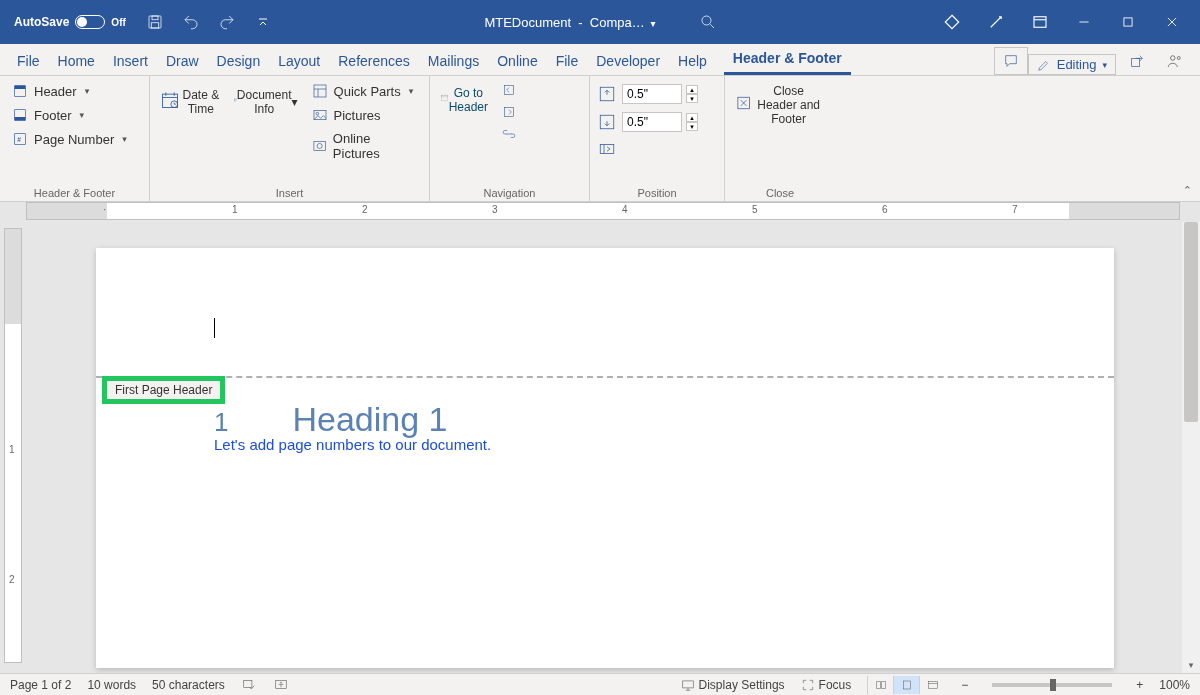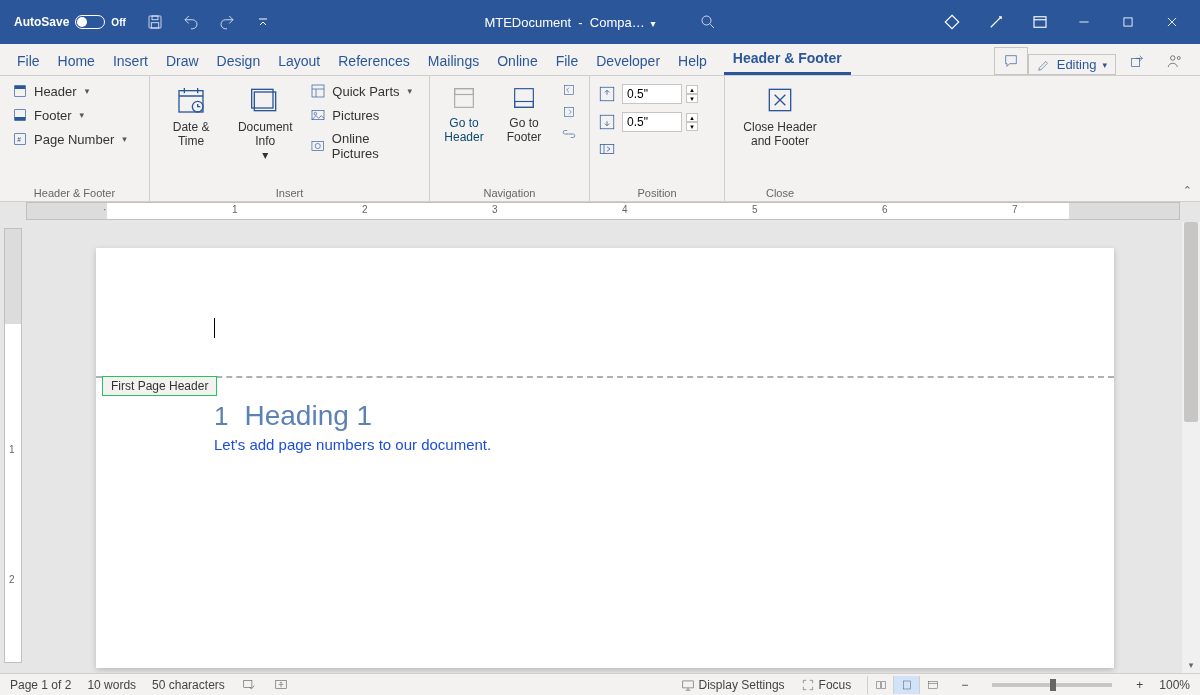--- a/index.html
+++ b/index.html
@@ -29,21 +29,21 @@
 .tabs .editing-btn svg { stroke:#2b579a; fill:none; }
 
 .ribbon { height:126px; background:#f3f2f1; display:flex; border-bottom:1px solid #d0cfce; position:relative; }
 .group { display:flex; flex-direction:column; padding:4px 6px 2px 6px; border-right:1px solid #d0cfce; }
 .group-body { flex:1; display:flex; align-items:flex-start; gap:4px; }
 .group-label { font-size:11px; color:#666; text-align:center; padding:2px 0 0 0; }
 .vstack { display:flex; flex-direction:column; gap:2px; }
 .rb-btn { display:flex; align-items:center; gap:6px; padding:3px 6px; font-size:13px; color:#333; cursor:pointer; }
 .rb-btn svg { stroke:#2b579a; fill:none; }
 .rb-btn .chev { font-size:9px; color:#555; margin-left:2px; }
-.big-btn { display:flex; flex-direction:column; align-items:center; justify-content:flex-start; width:72px; padding:4px; cursor:pointer; font-size:12px; color:#333; text-align:center; }
+.big-btn { display:flex; flex-direction:row; align-items:center; justify-content:flex-start; width:72px; padding:4px; cursor:pointer; font-size:12px; color:#333; text-align:center; }
 .big-btn svg { stroke:#2b579a; fill:none; margin-bottom:4px; }
 .big-btn.disabled { color:#0c4a6e; }
 .big-btn.disabled svg { stroke:#aaa; }
 .check-row { display:flex; align-items:center; gap:6px; font-size:13px; color:#333; padding:3px 6px; cursor:pointer; }
 .check-row input { width:14px; height:14px; }
 .check-row.highlight { border:2px solid #d83b01; padding:1px 4px; }
 .spin-row { display:flex; align-items:center; gap:4px; padding:2px 0; }
 .spin-row .sicon { width:22px; height:20px; display:flex; align-items:center; justify-content:center; }
 .spin-row input { width:60px; height:20px; font-size:12px; padding:0 4px; border:1px solid #c8c6c4; background:#fff; }
 .spin-ctrl { display:flex; flex-direction:column; }
@@ -55,24 +55,24 @@
 .ruler-h .shade-l { position:absolute; left:0; top:0; bottom:0; width:80px; background:#dcdcdc; }
 .ruler-h .shade-r { position:absolute; right:0; top:0; bottom:0; width:110px; background:#dcdcdc; }
 .ruler-h .num { position:absolute; top:1px; font-size:10px; color:#666; }
 .ruler-v { position:absolute; left:4px; top:26px; bottom:10px; width:18px; background:#fff; border:1px solid #c0c0c0; }
 .ruler-v .shade-t { position:absolute; top:0; left:0; right:0; height:95px; background:#dcdcdc; }
 .ruler-v .num { position:absolute; left:4px; font-size:10px; color:#666; }
 
 .page { position:absolute; left:96px; top:46px; width:1018px; height:420px; background:#fff; box-shadow:0 2px 6px rgba(0,0,0,0.2); }
 .header-region { position:absolute; top:0; left:0; right:0; height:130px; border-bottom:2px dashed #b0b0b0; }
 .cursor-line { position:absolute; left:118px; top:70px; width:1px; height:20px; background:#000; }
-.fp-tag { position:absolute; left:6px; top:128px; transform:translateY(0); background:#f3f2f1; border:1px solid #22c55e; padding:2px 8px; font-size:12px; color:#333; }
+.fp-tag { position:absolute; left:6px; top:128px; transform:translateY(0); background:#f3f2f1; border:5px solid #22c55e; padding:2px 8px; font-size:12px; color:#333; }
 .heading-row { position:absolute; top:152px; left:118px; display:flex; align-items:baseline; gap:16px; }
 .h-num { font-size:26px; color:#5b82b5; }
-.h-txt { font-size:28px; color:#5b82b5; font-weight:400; }
+.h-txt { font-size:34px; color:#5b82b5; font-weight:400;margin-left:48px; }
 .body-text { position:absolute; top:188px; left:118px; font-size:15px; color:#1d4ed8; }
 
 .vscroll { position:absolute; right:0; top:20px; bottom:0; width:18px; background:#f0f0f0; }
 .vscroll .thumb { position:absolute; top:0; left:2px; right:2px; height:200px; background:#c8c6c4; border-radius:2px; }
 .vscroll .arrow { position:absolute; left:0; right:0; height:16px; display:flex; align-items:center; justify-content:center; font-size:9px; color:#666; background:#f0f0f0; cursor:pointer; }
 .vscroll .arrow.down { bottom:0; }
 
 .statusbar { position:absolute; bottom:0; left:0; right:0; height:22px; background:#f3f2f1; border-top:1px solid #d0cfce; display:flex; align-items:center; font-size:12px; color:#444; padding:0 10px; gap:16px; }
 .statusbar .spacer { flex:1; }
 .statusbar .sbtn { display:flex; align-items:center; gap:4px; cursor:pointer; }
@@ -289,27 +289,20 @@
 
   <div class="group" style="width:160px">
     <div class="group-body">
       <div class="big-btn disabled" style="width:56px">
         <svg width="28" height="28" viewBox="0 0 24 24">
             <rect x="4" y="4" width="16" height="16"></rect>
             <rect x="4" y="4" width="16" height="5"></rect>
           </svg>
         <span>Go to Header</span>
       </div>
-      <div class="big-btn" style="width:56px">
-        <svg width="28" height="28" viewBox="0 0 24 24">
-            <rect x="4" y="4" width="16" height="16"></rect>
-            <rect x="4" y="15" width="16" height="5"></rect>
-          </svg>
-        <span>Go to Footer</span>
-      </div>
       <div class="vstack">
         <div class="rb-btn">
             <svg width="14" height="14" viewBox="0 0 24 24">
               <rect x="4" y="4" width="16" height="16"></rect>
               <path d="M12 16l-4-4 4-4"></path>
             </svg>
           </div>
         <div class="rb-btn">
             <svg width="14" height="14" viewBox="0 0 24 24">
               <rect x="4" y="4" width="16" height="16"></rect>

